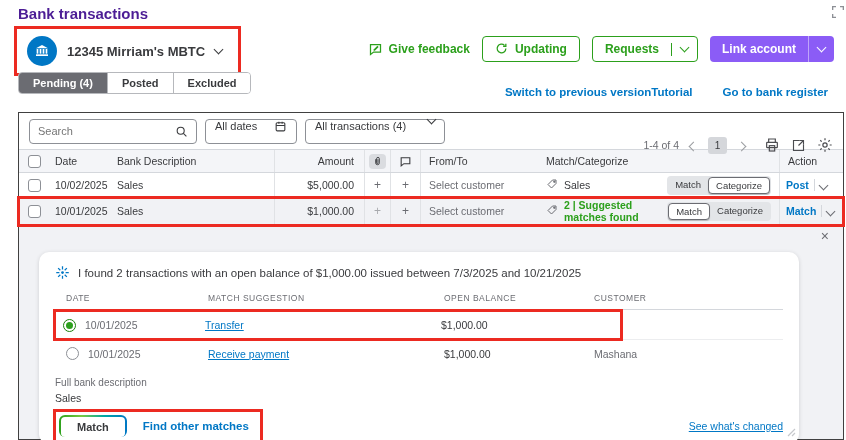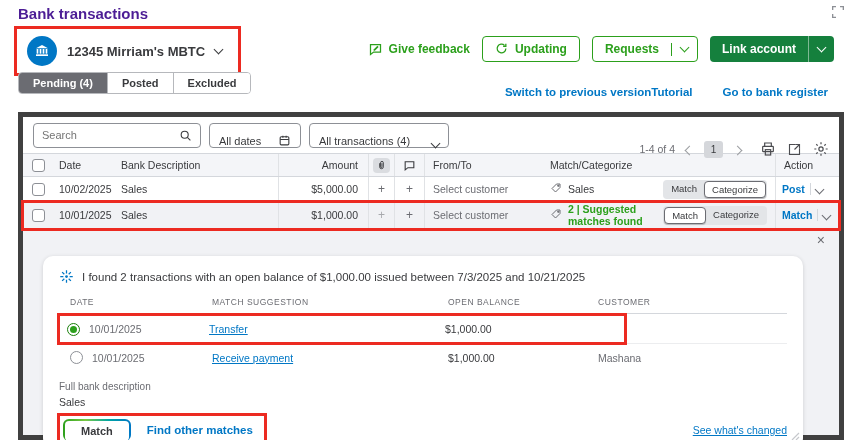--- a/index.html
+++ b/index.html
@@ -20,39 +20,39 @@
 
   .chev { display:inline-block; width:7px; height:7px; border-right:1.6px solid currentColor; border-bottom:1.6px solid currentColor; transform:rotate(45deg); margin-top:-4px; }
   .chev-r { transform:rotate(-45deg); }
   .chev-l { transform:rotate(135deg); }
 
   .header-actions { position:absolute; right:12px; top:36px; display:flex; align-items:center; gap:12px; }
   .give-feedback { display:flex; align-items:center; gap:6px; color:#2CA01C; font-size:12px; font-weight:bold; cursor:pointer; }
   .btn-outline { display:flex; align-items:center; border:1px solid #2CA01C; border-radius:4px; background:#fff; color:#2CA01C; font-size:12px; font-weight:bold; cursor:pointer; }
   .btn-outline .seg-main { display:flex; align-items:flex-start; gap:7px; padding:5px 12px; }
   .btn-outline .seg-arrow { padding:5px 9px; border-left:1px solid #2CA01C; display:flex; align-items:center; }
-  .btn-solid { display:flex; border-radius:4px; background:#15803d; color:#fff; font-size:12px; font-weight:bold; cursor:pointer; }
+  .btn-solid { display:flex; border-radius:4px; background:#8b5cf6; color:#fff; font-size:12px; font-weight:bold; cursor:pointer; }
   .btn-solid .seg-main { padding:6px 12px; }
   .btn-solid .seg-arrow { padding:6px 9px; border-left:1px solid rgba(255,255,255,0.45); display:flex; align-items:center; }
 
   .tabs { position:absolute; left:18px; top:72px; display:flex; border:1px solid #B6B8BC; border-radius:4px; overflow:hidden; background:#fff; }
   .tab { padding:4px 14px; font-size:11px; color:#393A3D; border-right:1px solid #B6B8BC; cursor:pointer; background:#fff; font-weight:bold; }
   .tab:last-child { border-right:none; }
   .tab.selected { background:#6B6C72; color:#fff; }
 
   .sub-links { position:absolute; right:18px; top:86px; display:flex; gap:30px; }
   .blue-link { color:#0077C5; font-size:11.5px; font-weight:bold; cursor:pointer; }
 
   
-  .table-wrap { position:absolute; left:18px; top:112px; width:826px; height:328px; border:5px solid #404040; background:#fff; }
+  .table-wrap { position:absolute; left:18px; top:112px; width:826px; height:328px; border:1px solid #404040; background:#fff; }
 
   .toolbar { display:flex; align-items:center; gap:8px; padding:6px 10px; height:36px; }
   .search-box { display:flex; align-items:center; width:168px; height:25px; border:1px solid #8D9096; border-radius:4px; padding:0 8px; color:#6B6C72; }
   .search-box input { border:none; outline:none; flex:1; font-size:11px; font-family:inherit; color:#393A3D; min-width:0; background:transparent; }
-  .filter-box { display:flex; align-items:flex-end; justify-content:space-between; gap:8px; height:25px; border:1px solid #8D9096; border-radius:4px; padding:0 9px; font-size:11px; color:#393A3D; cursor:pointer; }
+  .filter-box { display:flex; align-items:flex-start; justify-content:space-between; gap:8px; height:25px; border:1px solid #8D9096; border-radius:4px; padding:0 9px; font-size:11px; color:#393A3D; cursor:pointer; }
   .toolbar-right { margin-left:auto; display:flex; align-items:center; gap:11px; color:#6B6C72;margin-top:28px; }
   .page-range { font-size:10.5px; color:#6B6C72; }
   .page-num { width:19px; height:17px; background:#D5D7DB; border-radius:3px; font-size:10px; display:flex; align-items:center; justify-content:center; color:#393A3D; cursor:pointer; }
   .pg-chev { color:#9B9DA1; cursor:pointer; }
   .tool-icon { color:#4B4C50; cursor:pointer; display:flex; }
 
   .trow { display:grid; grid-template-columns:28px 62px 165px 90px 26px 30px 118px 1fr 64px; align-items:center; font-size:10.5px; }
   .thead { height:24px; background:#F4F5F8; border-top:1px solid #D4D7DC; border-bottom:1px solid #D4D7DC; color:#393A3D; }
   .cell { padding-left:8px; }
   .bl { border-left:1px solid #E0E2E5; height:100%; display:flex; align-items:center; }

